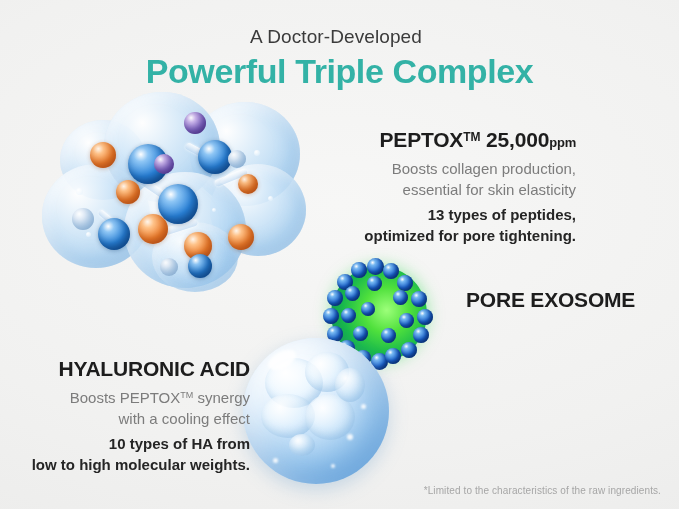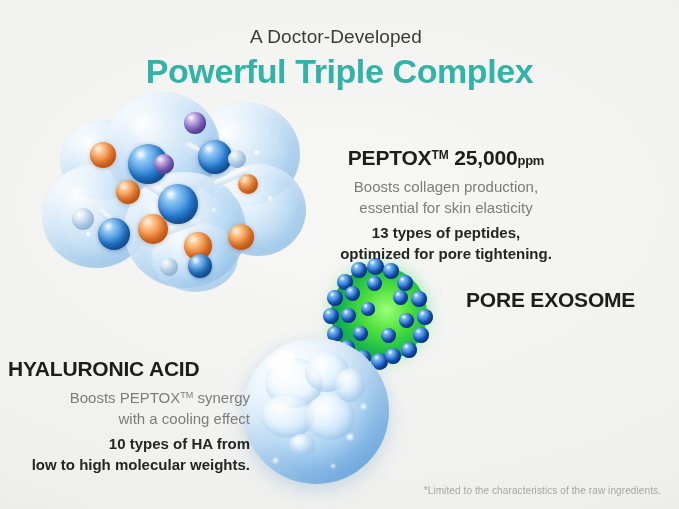--- a/index.html
+++ b/index.html
@@ -77,21 +77,21 @@
   .blk-strong {
     font-size: 15px;
     color: #252525;
     line-height: 1.45;
     font-weight: bold;
     margin-top: 3px;
   }
   .blk-sub .tm-s { font-size: 9px; vertical-align: 5px; }
 
   
-  #block-peptox   { top: 128px; left: 316px; width: 260px; text-align: center; margin-top: 18px; }
+  #block-peptox   { top: 128px; left: 316px; width: 260px; text-align: right; }
   #block-exosome  { top: 288px; left: 438px; width: 232px; text-align: left; margin-left: 28px; }
   #block-ha       { top: 357px; left: 8px;   width: 242px; text-align: right; }
 
   
   .footnote {
     position: absolute;
     bottom: 13px;
     right: 18px;
     font-size: 10px;
     color: #a6a6a6;
@@ -311,21 +311,21 @@
       <div>13 types of peptides,</div>
       <div>optimized for pore tightening.</div>
     </div>
   </div>
 
   <div class="block" id="block-exosome">
     <div class="blk-title">PORE EXOSOME</div>
   </div>
 
   <div class="block" id="block-ha">
-    <div class="blk-title" style="text-align:left;">HYALURONIC ACID</div>
+    <div class="blk-title" style="text-align:right;">HYALURONIC ACID</div>
     <div class="blk-sub">
       <div><span>Boosts PEPTOX</span><span class="tm-s">TM</span><span> synergy</span></div>
       <div>with a cooling effect</div>
     </div>
     <div class="blk-strong">
       <div>10 types of HA from</div>
       <div>low to high molecular weights.</div>
     </div>
   </div>
 

